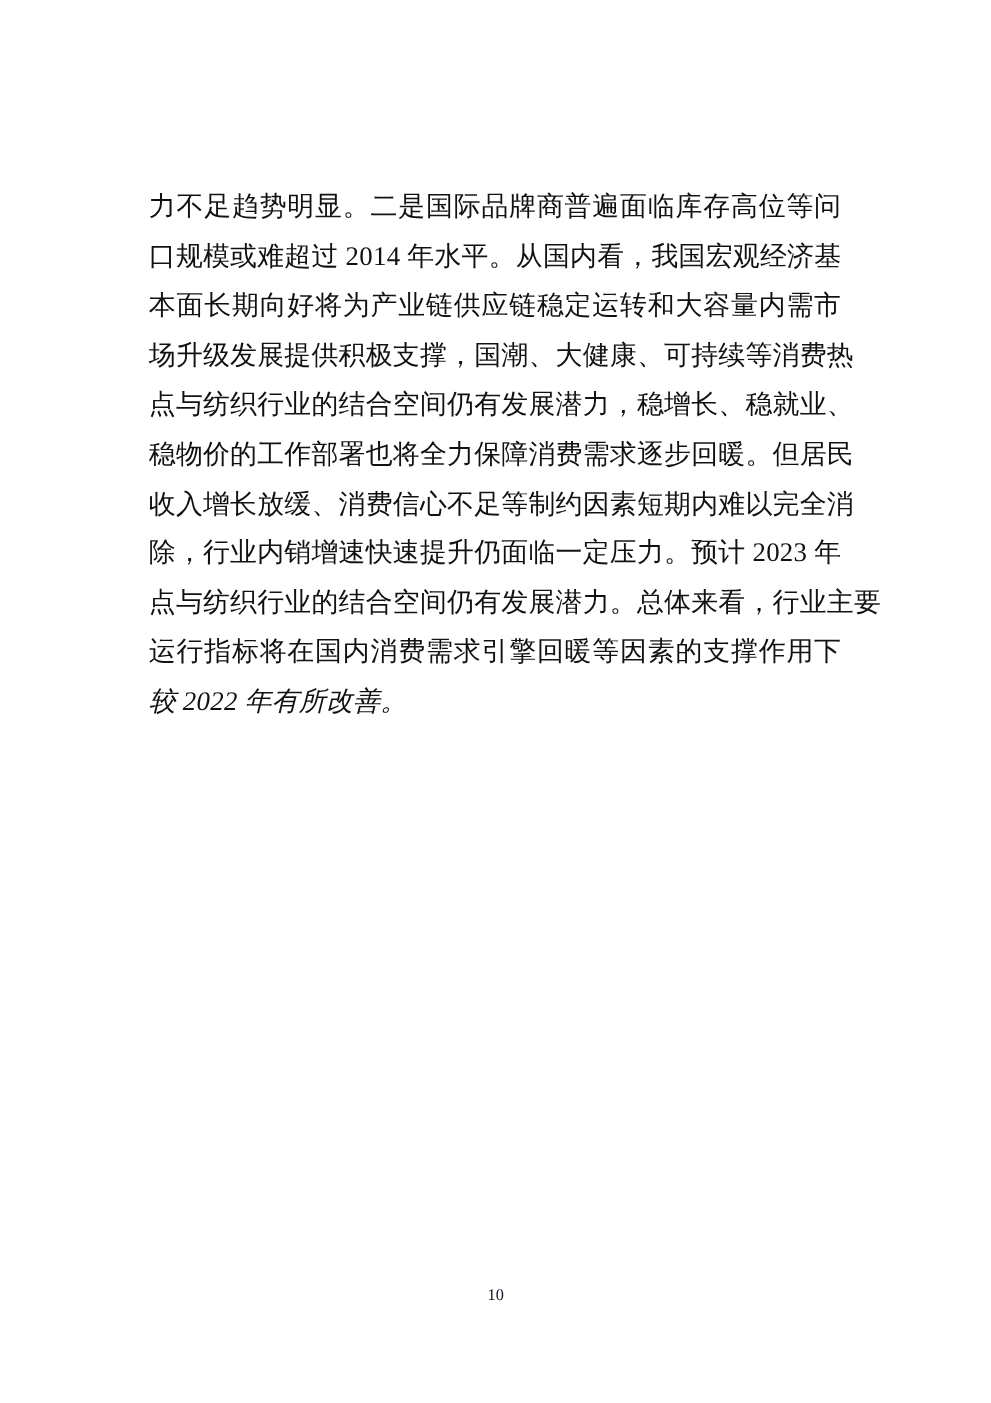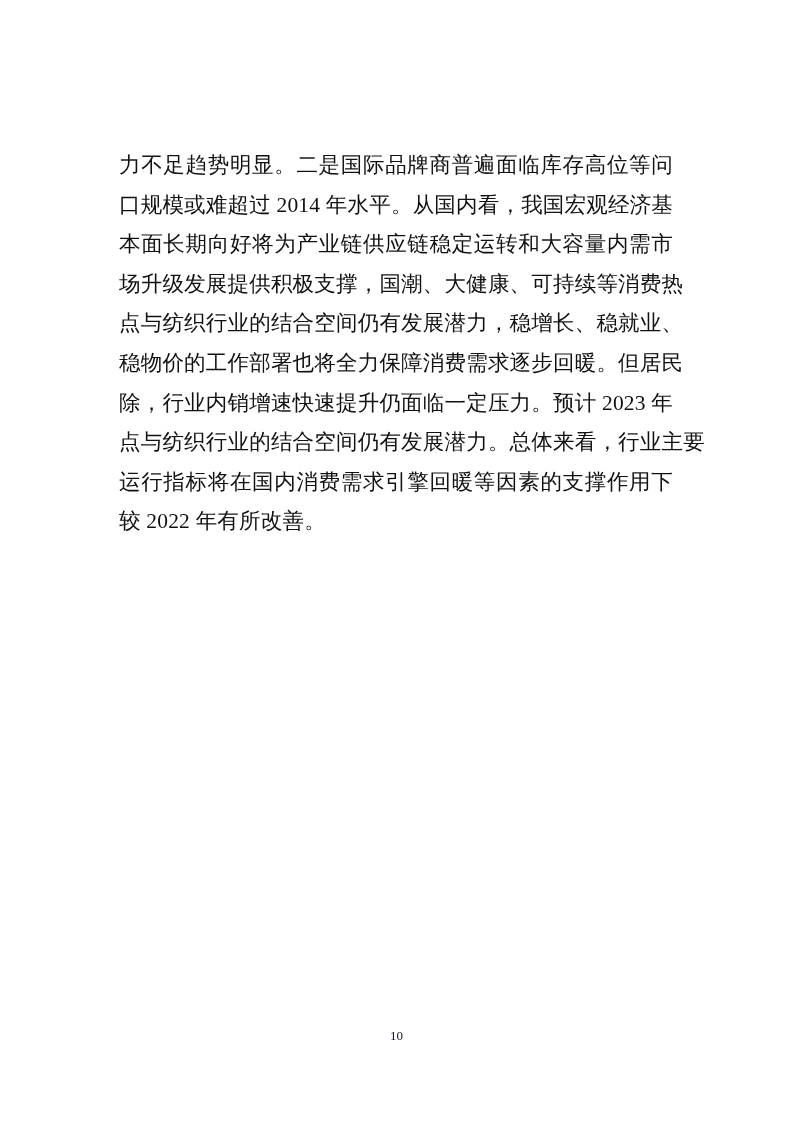--- a/index.html
+++ b/index.html
@@ -35,20 +35,21 @@
     line-height: 39.6px;
     white-space: nowrap;
     text-align: justify;
     text-align-last: justify;
     text-justify: inter-character;
     letter-spacing: 0.2px;
   }
   .line.last {
     text-align: left;
     text-align-last: left;
+    font-style: italic;
   }
   .page-number {
     position: absolute;
     left: 0;
     top: 1026px;
     width: 100%;
     text-align: center;
     font-size: 13px;
     line-height: 20px;
     color: #0f172a;
@@ -59,20 +60,21 @@
 
 <div class="page">
 
   <div class="text-block">
     <div class="line">力不足趋势明显。二是国际品牌商普遍面临库存高位等问</div>
     <div class="line">口规模或难超过 2014 年水平。从国内看，我国宏观经济基</div>
     <div class="line">本面长期向好将为产业链供应链稳定运转和大容量内需市</div>
     <div class="line">场升级发展提供积极支撑，国潮、大健康、可持续等消费热</div>
     <div class="line">点与纺织行业的结合空间仍有发展潜力，稳增长、稳就业、</div>
     <div class="line">稳物价的工作部署也将全力保障消费需求逐步回暖。但居民</div>
+    <div class="line">收入增长放缓、消费信心不足等制约因素短期内难以完全消</div>
     <div class="line">除，行业内销增速快速提升仍面临一定压力。预计 2023 年</div>
     <div class="line">点与纺织行业的结合空间仍有发展潜力。总体来看，行业主要</div>
     <div class="line">运行指标将在国内消费需求引擎回暖等因素的支撑作用下</div>
     <div class="line last">较 2022 年有所改善。</div>
   </div>
 
   <div class="page-number">10</div>
 
 </div>
 

